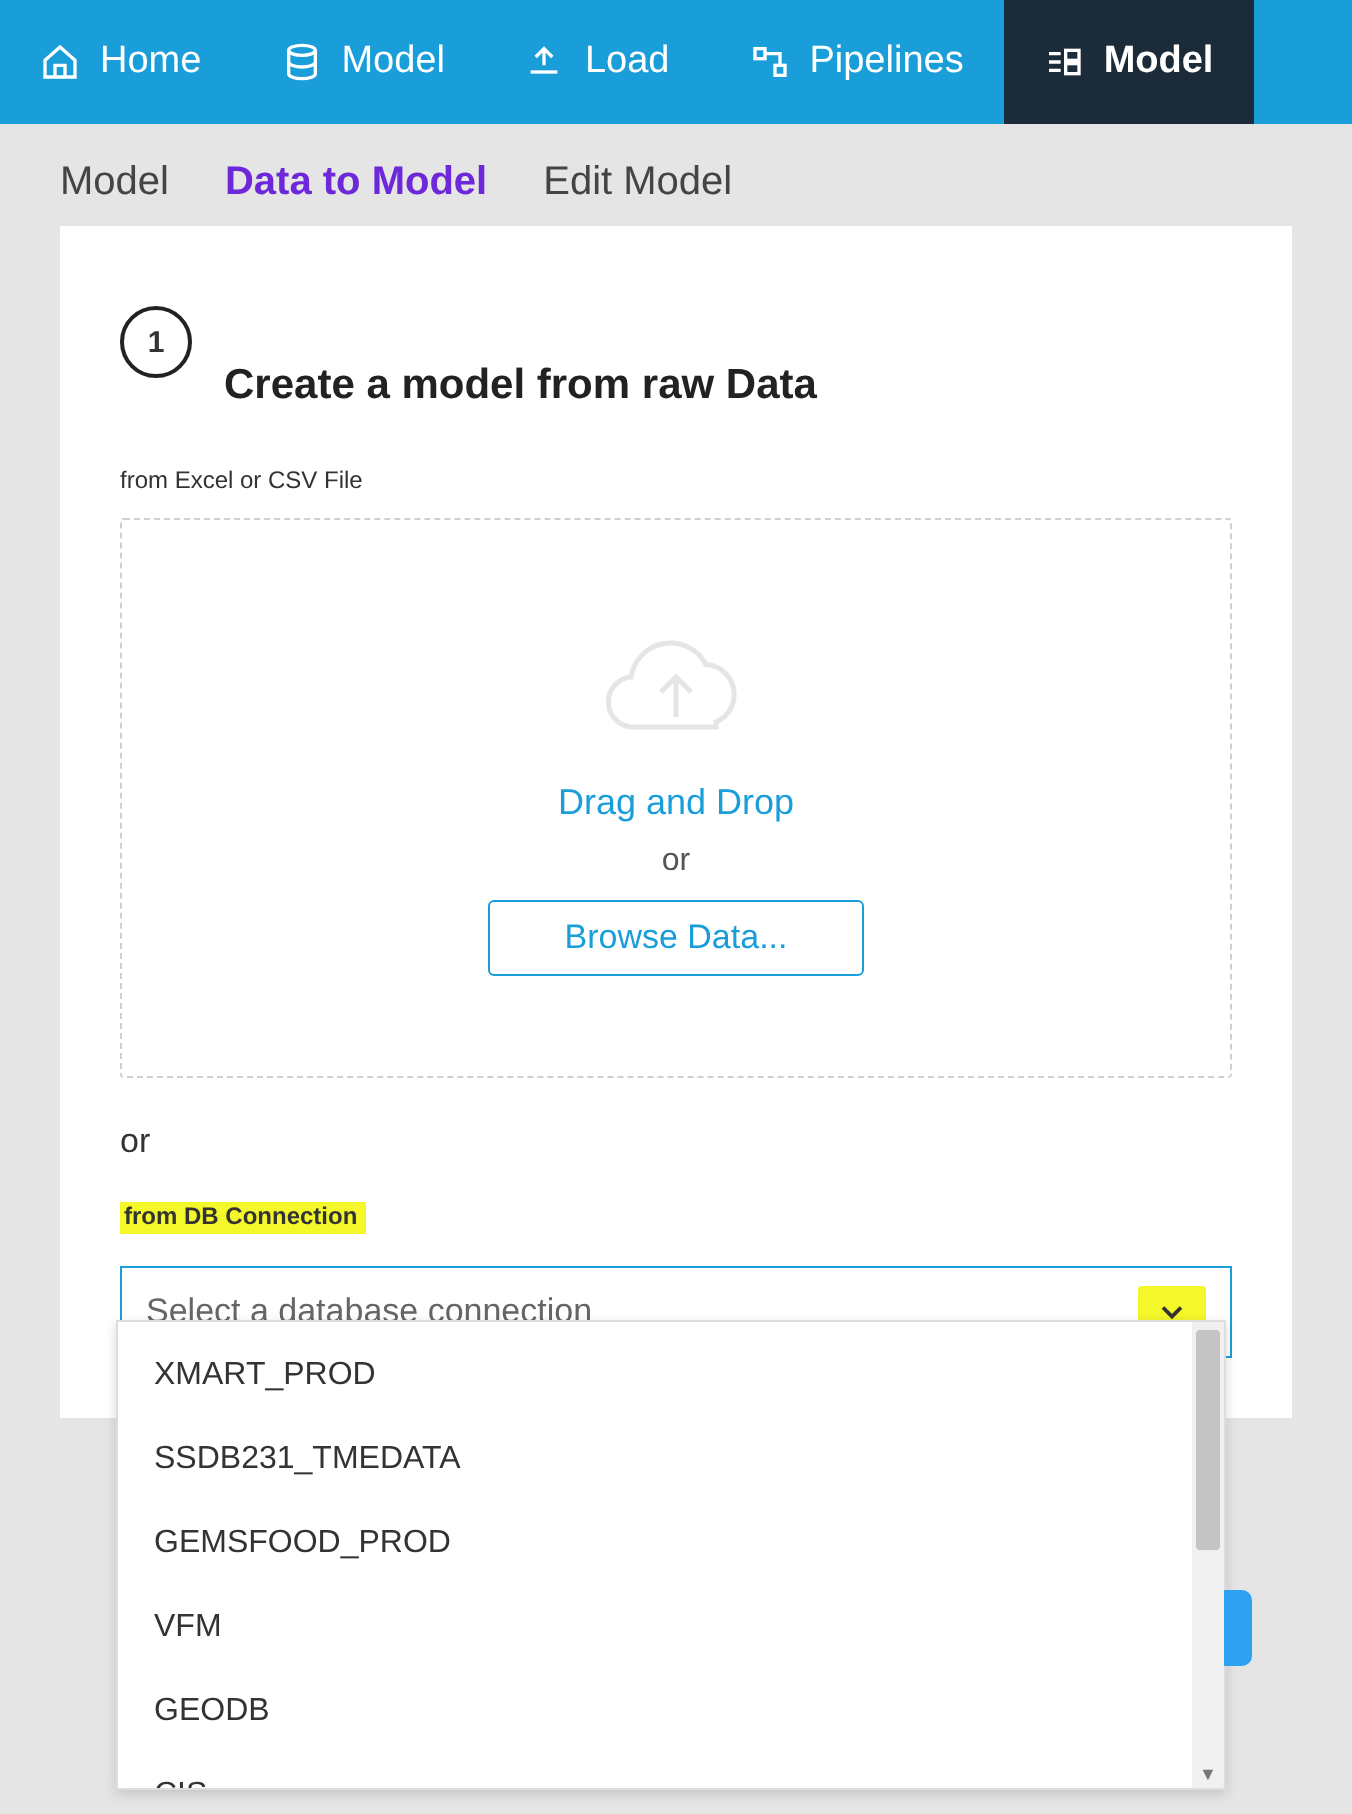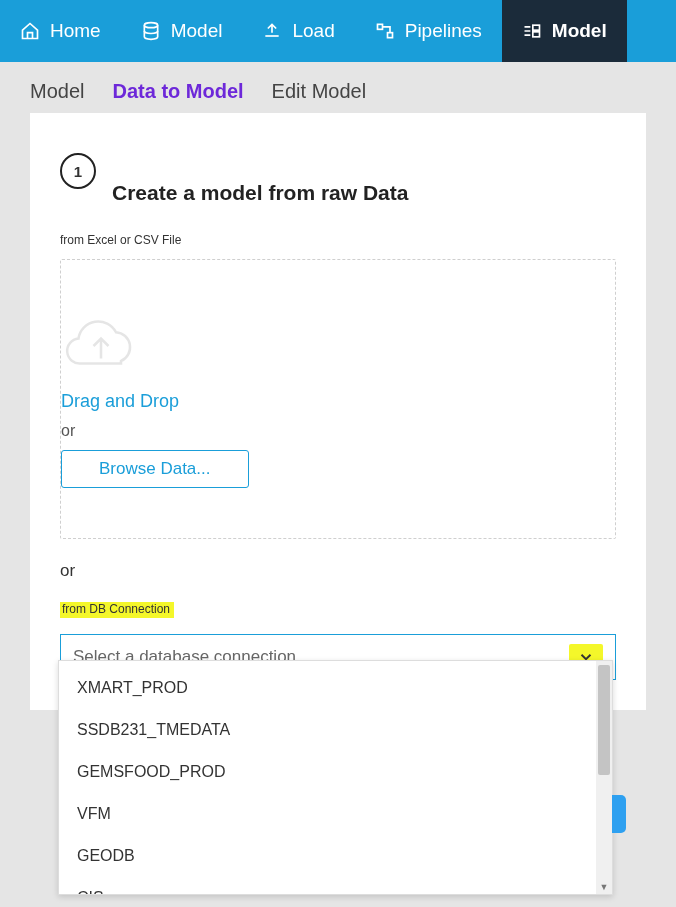--- a/index.html
+++ b/index.html
@@ -75,21 +75,21 @@
     color: #333;
     margin-bottom: 12px;
   }
 
   .dropzone {
     border: 1.5px dashed #cfcfcf;
     border-radius: 2px;
     height: 280px;
     display: flex;
     flex-direction: column;
-    align-items: flex-start;
+    align-items: center;
     justify-content: center;
     gap: 10px;
   }
   .cloud-icon {
     width: 80px; height: 70px;
     opacity: 0.25;
   }
   .drag-text { color: #1a9ed9; font-size: 18px; cursor: pointer; }
   .or-text-small { color: #555; font-size: 16px; }
   .browse-btn {
@@ -105,20 +105,21 @@
   .or-sep {
     margin: 22px 0 18px 0;
     font-size: 17px;
     color: #333;
   }
 
   .hl {
     display: inline-block;
     background: #f4f72a;
     padding: 0 4px 2px 2px;
+    font-weight: bold;
   }
 
   .db-select {
     margin-top: 4px;
     border: 1.5px solid #1a9ed9;
     height: 46px;
     display: flex;
     align-items: center;
     justify-content: space-between;
     padding: 0 12px;

